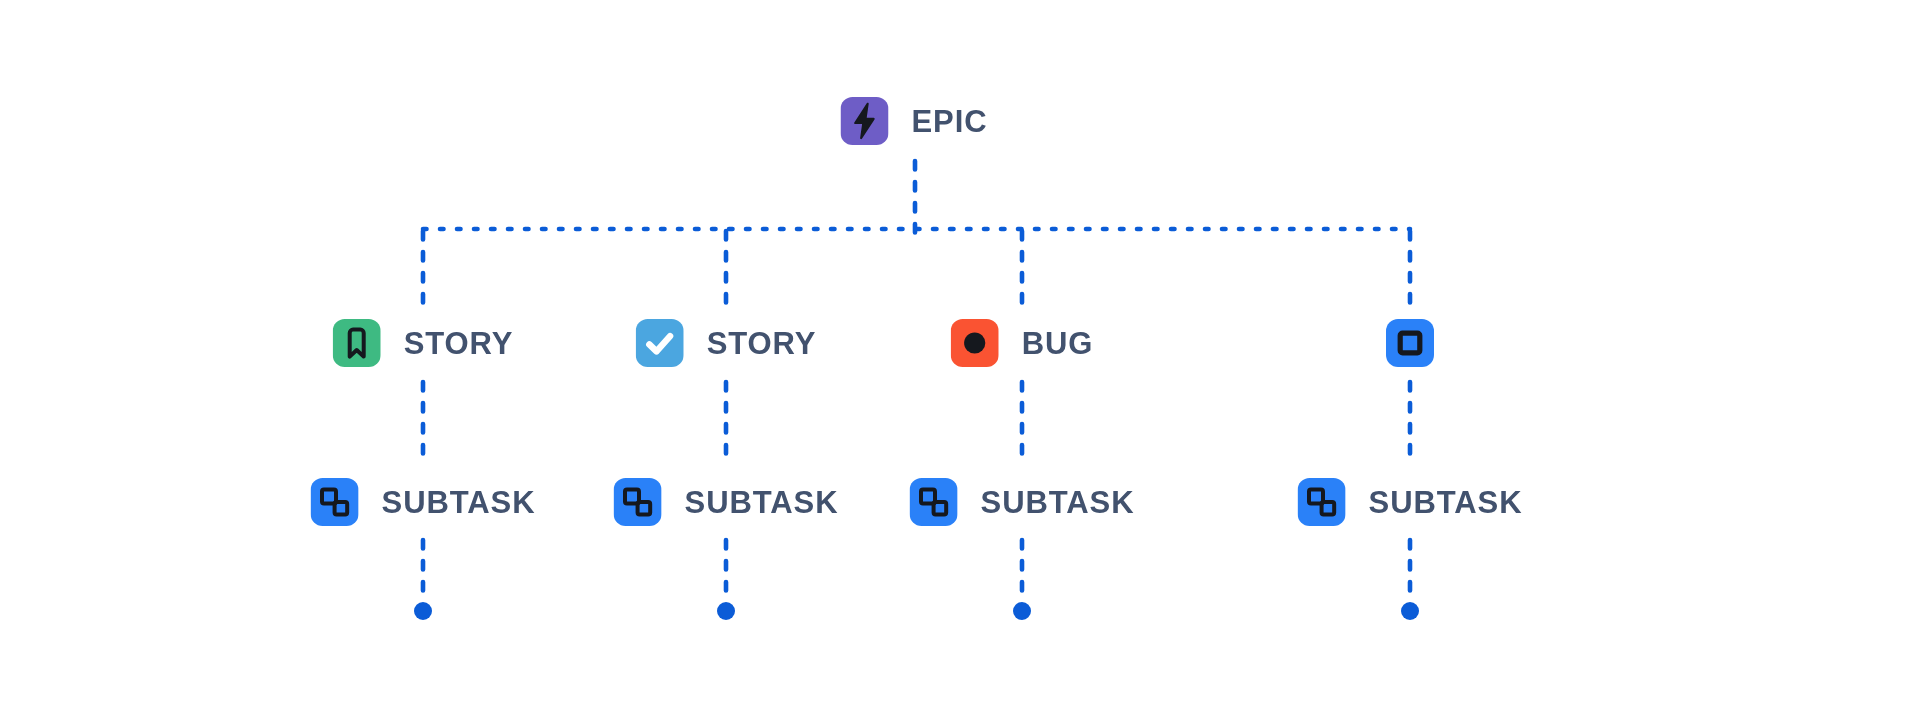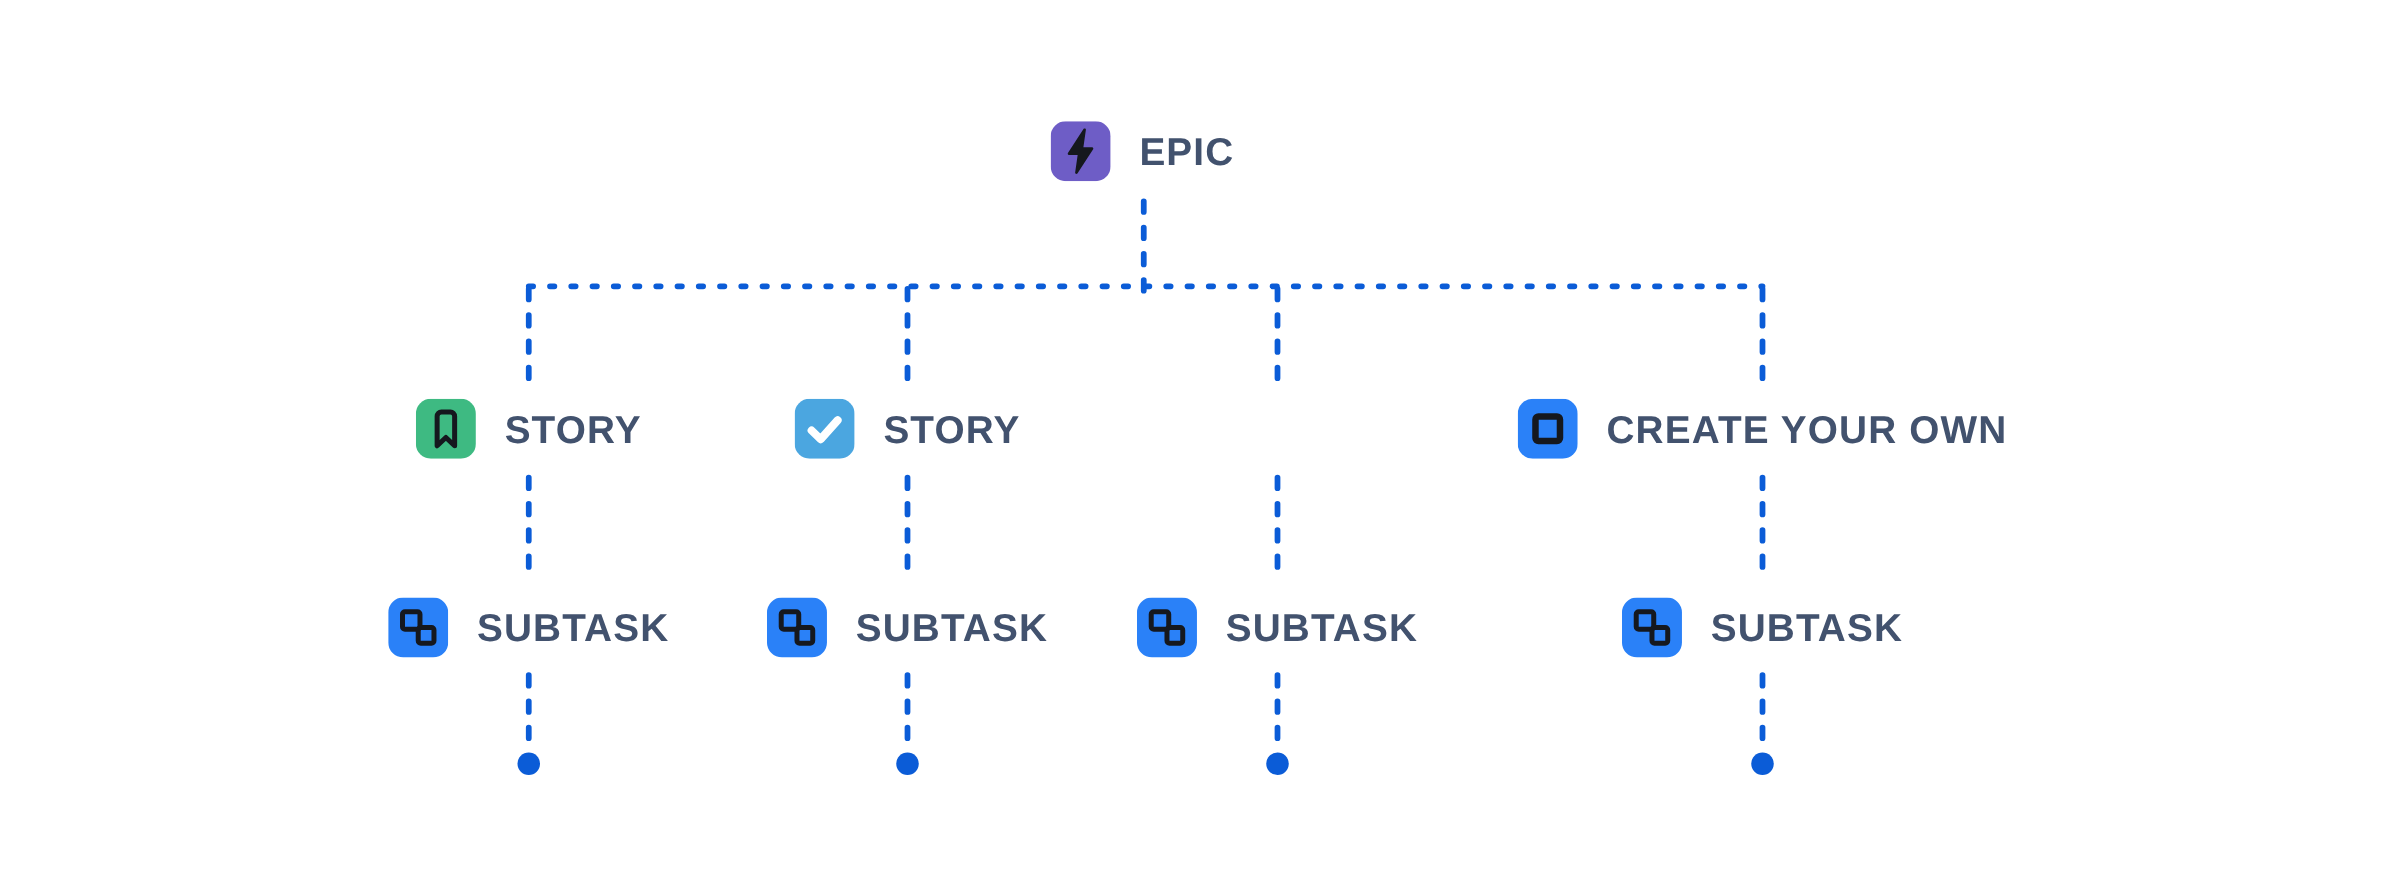--- a/index.html
+++ b/index.html
@@ -116,29 +116,37 @@
   <div class="node" style="left:726px;top:319px">
     <span class="icon">
       <svg viewBox="0 0 24 24">
         <rect class="bg task" x="0" y="0" width="24" height="24" rx="6"></rect>
         <path class="glyph-check" d="M6.8 12.7 10.4 16.2 17.2 8.6"></path>
       </svg>
     </span>
     <span class="label">STORY</span>
   </div>
 
+  <div class="node" style="left:1022px;top:319px">
+    <span class="icon">
+      <svg viewBox="0 0 24 24">
+        <rect class="bg bug" x="0" y="0" width="24" height="24" rx="6"></rect>
+        <circle class="glyph-fill" cx="12" cy="12" r="5.3"></circle>
+      </svg>
+    </span>
+    <span class="label">BUG</span>
+  </div>
 
   <div class="node" style="left:1410px;top:319px">
     <span class="icon">
       <svg viewBox="0 0 24 24">
         <rect class="bg blue" x="0" y="0" width="24" height="24" rx="6"></rect>
         <rect class="glyph-stroke" x="7.1" y="7.1" width="9.8" height="9.8" rx="1.2" style="stroke-width:2.6"></rect>
       </svg>
     </span>
-    <span class="label">CREATE YOUR OWN</span>
   </div>
 
   <div class="node" style="left:423px;top:478px">
     <span class="icon">
       <svg viewBox="0 0 24 24">
         <rect class="bg blue" x="0" y="0" width="24" height="24" rx="6"></rect>
         <rect class="glyph-stroke" x="5.7" y="5.7" width="7" height="7" rx="1"></rect>
         <rect class="glyph-stroke" x="12" y="12" width="6.3" height="6.3" rx="1"></rect>
       </svg>
     </span>

